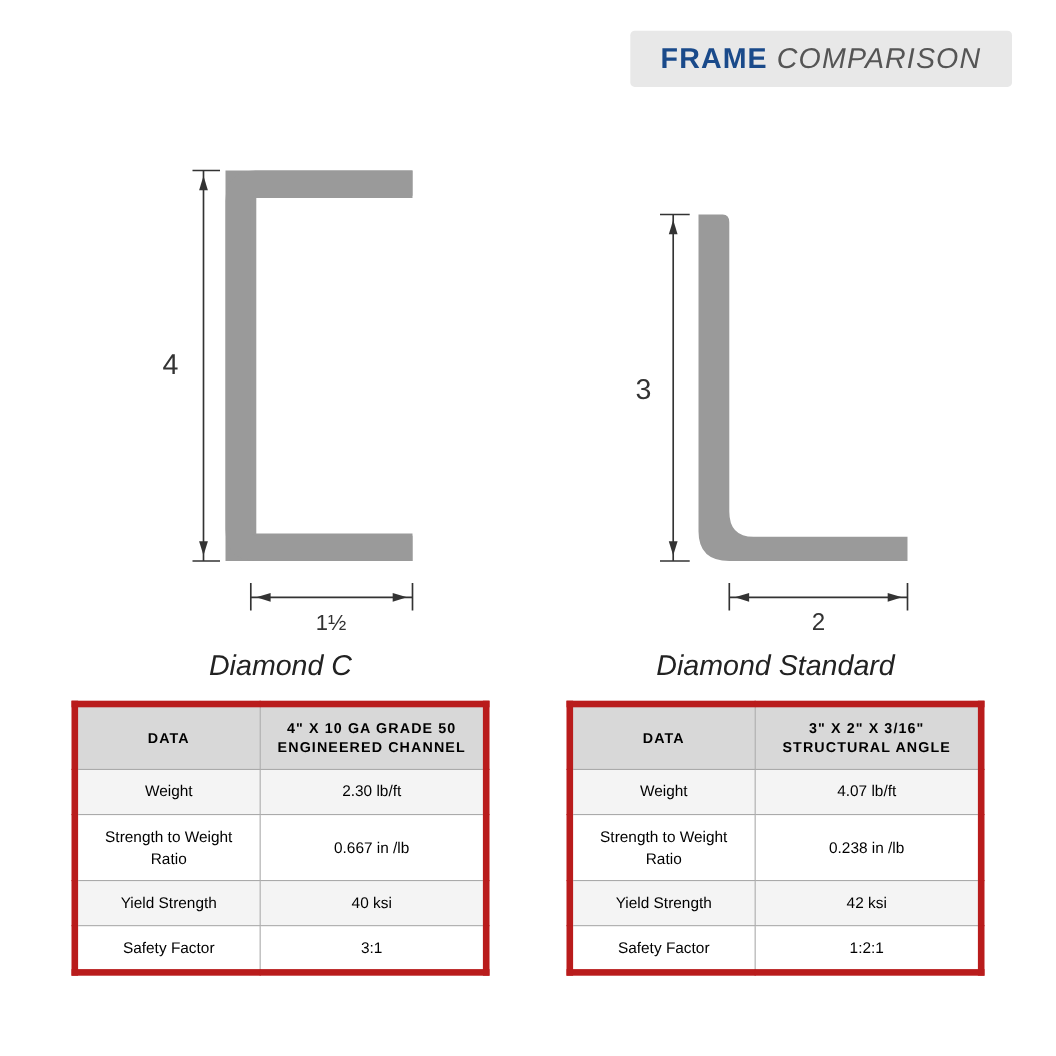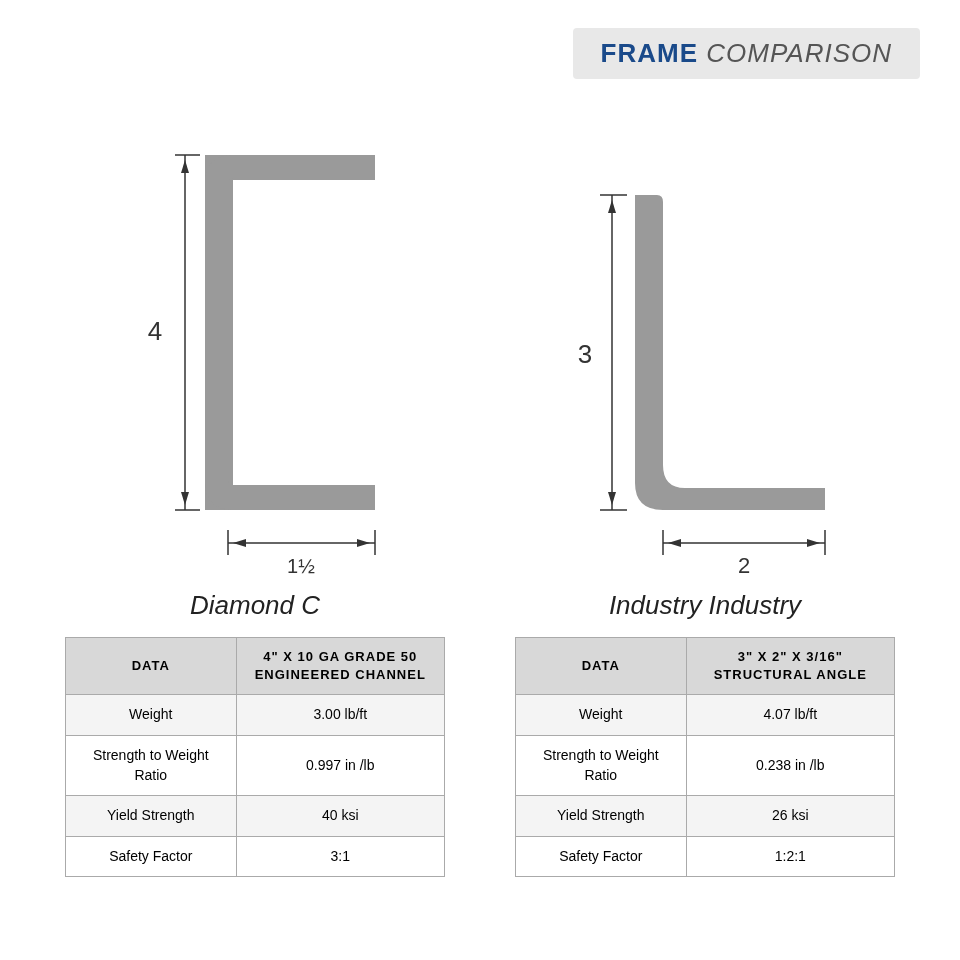--- a/index.html
+++ b/index.html
@@ -84,21 +84,21 @@
       color: #222;
       margin-bottom: 16px;
       text-align: right;
       font-weight: 400;
     }
 
     
     .data-table {
       width: 380px;
       border-collapse: collapse;
-      border: 1px solid #b91c1c;
+      border: 6px solid #b91c1c;
       font-size: 14px;
     }
     .data-table td {
       border: 1px solid #aaa;
       padding: 10px 14px;
       text-align: center;
       vertical-align: middle;
       line-height: 1.4;
     }
     .data-table tr:first-child td {
@@ -192,26 +192,26 @@
 
       <table class="data-table">
         <tbody id="left-table-body">
         <tr>
               <td>DATA</td>
               <td>4" X 10 Ga Grade 50
 Engineered Channel</td>
             </tr>
             <tr>
               <td>Weight</td>
-              <td>3.00 lb/ft</td>
+              <td>2.30 lb/ft</td>
             </tr>
             <tr>
               <td>Strength to
 Weight Ratio</td>
-              <td>0.997 in /lb</td>
+              <td>0.667 in /lb</td>
             </tr>
             <tr>
               <td>Yield Strength</td>
               <td>40 ksi</td>
             </tr>
             <tr>
               <td>Safety Factor</td>
               <td>3:1</td>
             </tr>
           </tbody>
@@ -245,41 +245,41 @@
 
           <line x1="128" y1="435" x2="128" y2="460" stroke="#333" stroke-width="1.5"></line>
           <line x1="290" y1="435" x2="290" y2="460" stroke="#333" stroke-width="1.5"></line>
           <line x1="128" y1="448" x2="290" y2="448" stroke="#333" stroke-width="1.5"></line>
           <polygon points="133,448 146,444 146,452" fill="#333"></polygon>
           <polygon points="285,448 272,444 272,452" fill="#333"></polygon>
           <text x="209" y="478" font-size="22" fill="#333" text-anchor="middle" font-family="Arial">2</text>
         </svg>
       </div>
 
-      <div class="profile-name">Industry Industry</div>
+      <div class="profile-name">Diamond Standard</div>
 
       <table class="data-table">
         <tbody id="right-table-body">
         <tr>
               <td>DATA</td>
               <td>3" X 2" X 3/16"
 Structural Angle</td>
             </tr>
             <tr>
               <td>Weight</td>
               <td>4.07 lb/ft</td>
             </tr>
             <tr>
               <td>Strength to
 Weight Ratio</td>
               <td>0.238 in /lb</td>
             </tr>
             <tr>
               <td>Yield Strength</td>
-              <td>26 ksi</td>
+              <td>42 ksi</td>
             </tr>
             <tr>
               <td>Safety Factor</td>
               <td>1:2:1</td>
             </tr>
           </tbody>
       </table>
     </div>
 
   </div>

